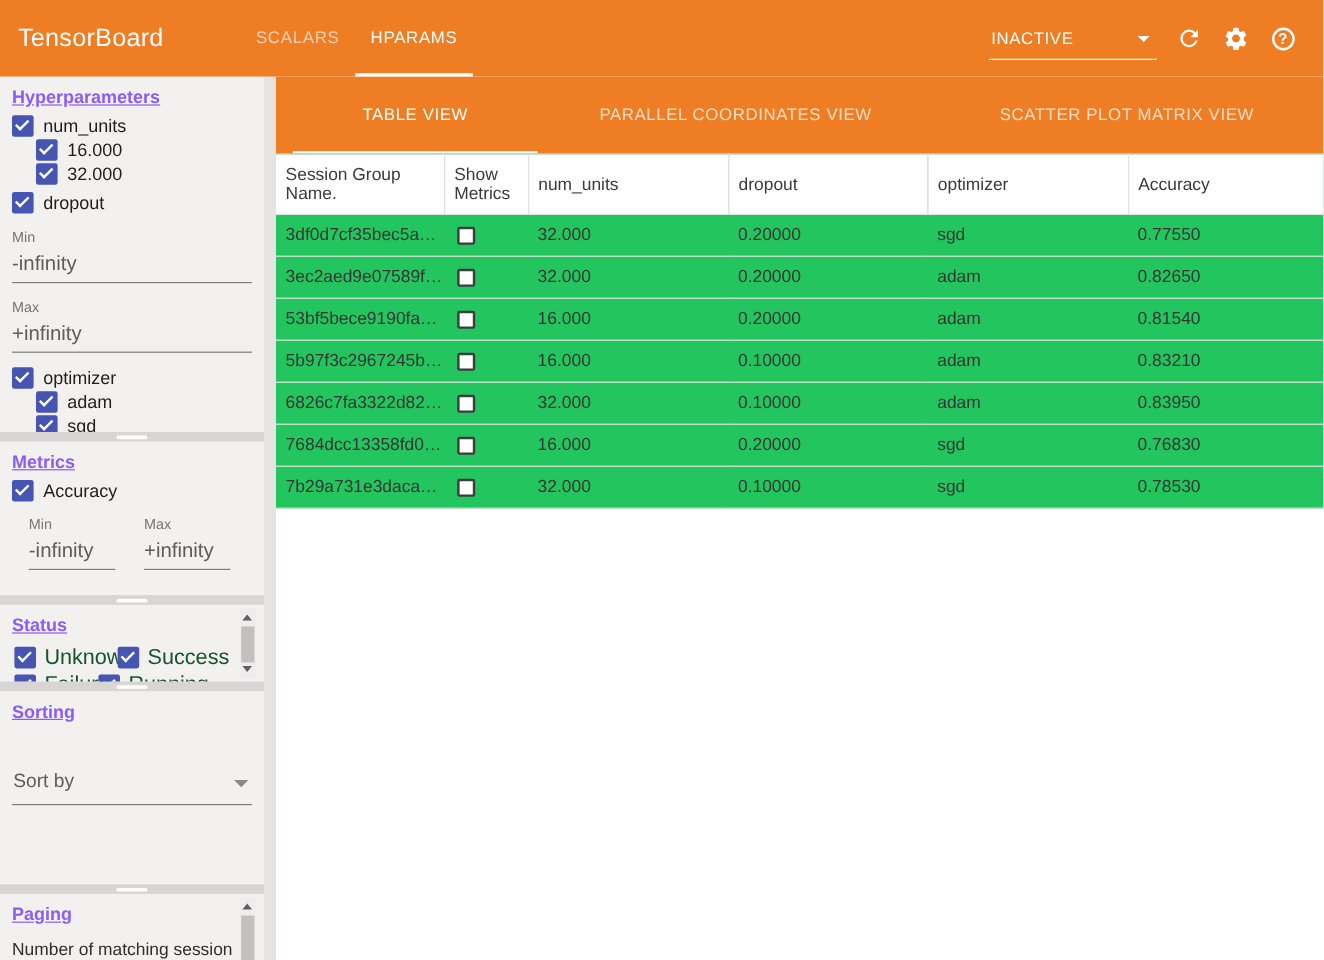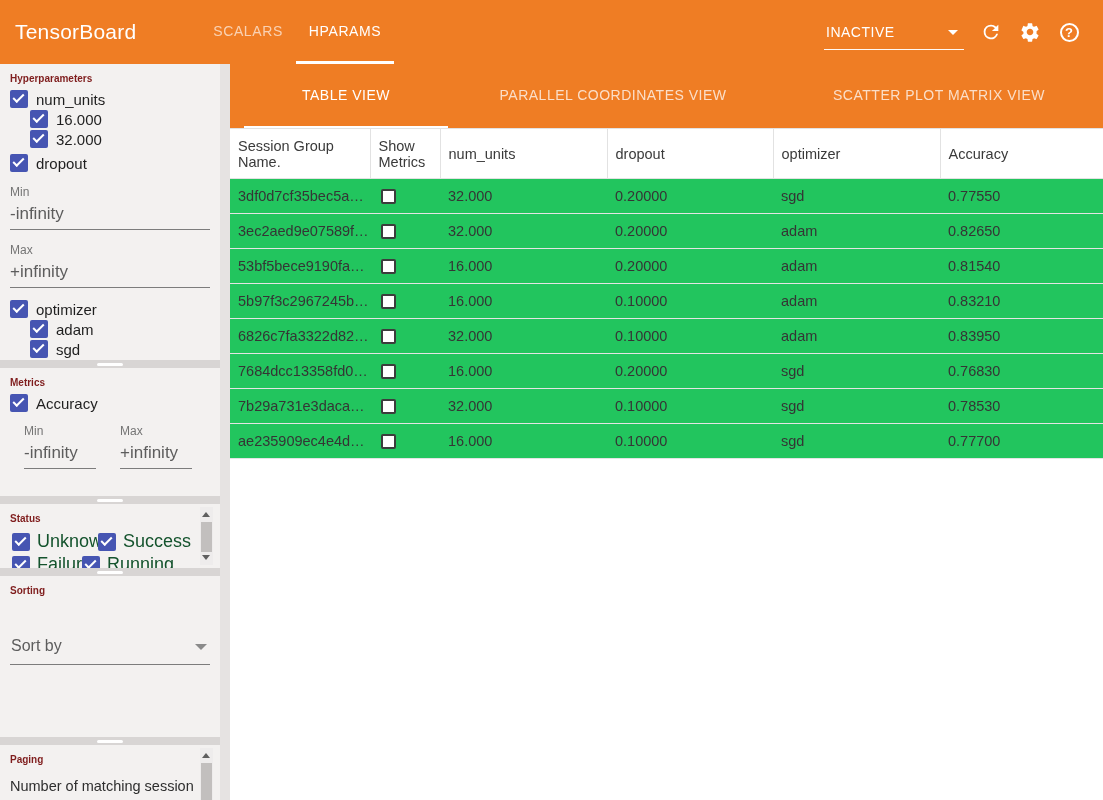--- a/index.html
+++ b/index.html
@@ -28,21 +28,21 @@
                  display:flex; align-items:center; justify-content:center;
                  font-size:13px; font-weight:700; color:#fff; }
 
   
   .layout { display:flex; height:736px; }
   .sidebar { width:230px; flex:none; background:#d8d5d4; position:relative; }
   .gutter { position:absolute; right:0; top:0; width:10px; height:100%; background:#e6e3e2; }
   .card { width:220px; background:#f3f1f0; position:relative; overflow:hidden; padding:9px 10px; }
   .gap { height:8px; width:220px; display:flex; align-items:center; justify-content:center; }
   .drag-handle { width:26px; height:3px; background:#ffffff; border-radius:2px; }
-  .card h3 { margin:0; font-size:10px; font-weight:700; color:#7f1d1d; }
+  .card h3 { margin:0; font-size:15px; font-weight:700; color:#8b5cf6; text-decoration:underline; }
 
   .tree-row { display:flex; align-items:center; margin-top:6px; }
   .tree-row.lvl1 { margin-left:20px; margin-top:2px; }
   .tree-row .lbl { font-size:15px; color:#1f1f1f; margin-left:8px; }
   .cb { width:18px; height:18px; background:#4655b2; border-radius:2px; position:relative; flex:none; cursor:pointer; }
   .cb::after { content:''; position:absolute; left:3px; top:4px; width:9px; height:4px;
                border-left:2px solid #fff; border-bottom:2px solid #fff; transform:rotate(-45deg); }
 
   .field { margin-top:13px; }
   .flabel { font-size:12px; color:#757575; }
@@ -319,24 +319,16 @@
           <td>0.76830</td>
         </tr>
         <tr>
           <td>7b29a731e3daca…</td>
           <td><span class="row-cb"></span></td>
           <td>32.000</td>
           <td>0.10000</td>
           <td>sgd</td>
           <td>0.78530</td>
         </tr>
-        <tr>
-          <td>ae235909ec4e4d…</td>
-          <td><span class="row-cb"></span></td>
-          <td>16.000</td>
-          <td>0.10000</td>
-          <td>sgd</td>
-          <td>0.77700</td>
-        </tr>
       </tbody>
     </table>
   </div>
 </div>
 
 </body></html>

